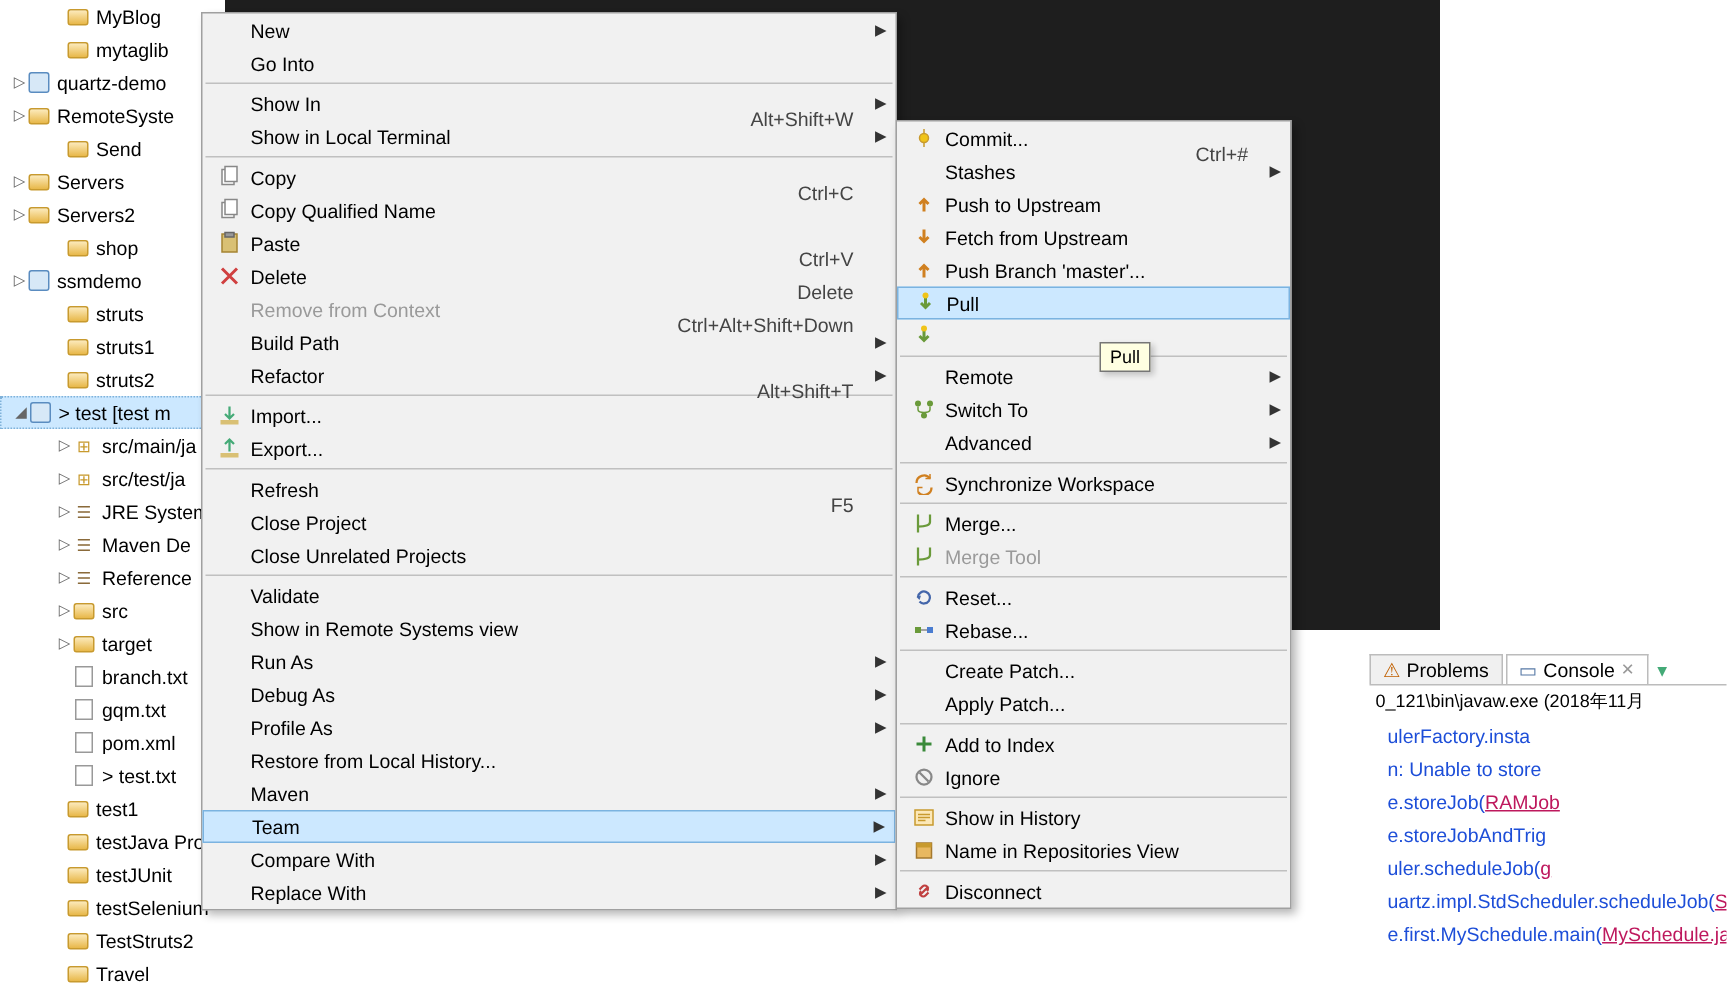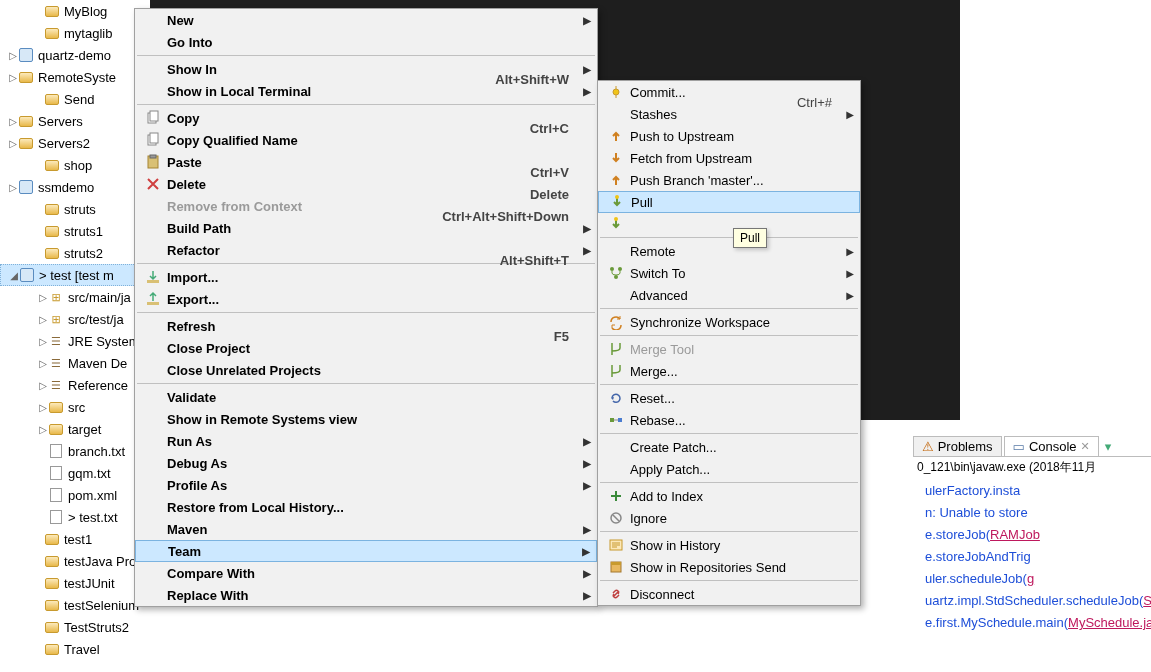--- a/index.html
+++ b/index.html
@@ -9,21 +9,21 @@
 .tree-item.lvl1 { padding-left: 34px; }
 .tree-item.lvl2 { padding-left: 38px; }
 .tree-item.sel { background: #cce8ff; border: 1px dotted #7fb1d9; }
 .arrow { width: 10px; display: inline-block; color: #666; font-size: 10px; text-align: center; }
 .ficon { width: 16px; height: 16px; margin-right: 4px; display: inline-flex; align-items: center; justify-content: center; font-size: 11px; }
 .folder { background: linear-gradient(#fceabb,#e8b84a); border: 1px solid #c89a2e; border-radius: 2px; width: 14px; height: 11px; }
 .file { background: #fff; border: 1px solid #999; width: 12px; height: 14px; }
 .proj-icon { width:14px; height:14px; background:#d7e8f7; border:1px solid #5a8cc0; border-radius:2px; }
 .dark { position: absolute; left: 150px; top:0; width:810px; height:420px; background:#1e1e1e; }
 .ctx-menu { position: absolute; background: #f1f1f1; border: 1px solid #a0a0a0; box-shadow: 3px 3px 6px rgba(0,0,0,.3); }
-.ctx1 { left: 134px; top: 8px; width: 464px; font-weight: bold; }
+.ctx1 { left: 134px; top: 8px; width: 464px; }
 .ctx2 { left: 597px; top: 80px; width: 264px; }
 .menu-item { display: flex; align-items: center; height: 22px; padding: 0 24px 0 4px; position: relative; cursor: default; }
 .menu-item.hl { background: #cce8ff; border: 1px solid #7bb3e0; }
 .menu-item.dis { color: #9a9a9a; }
 .micon { width: 28px; display: flex; justify-content: center; align-items: center; }
 .micon svg, .micon span { width:16px; height:16px; }
 .mlabel { flex: 1; }
 .mright { color: #444; padding-right: 4px; margin-top: 20px; }
 .subarrow { position: absolute; right: 6px; font-size: 10px; color: #333; }
 .sep { height: 1px; background: #c0c0c0; margin: 2px 2px; }
@@ -489,35 +489,35 @@
     <div class="menu-item">
       <span class="micon">
         <svg viewBox="0 0 16 16">
           <path d="M3 8a5 5 0 0 1 9-3m1 6a5 5 0 0 1-9 3" stroke="#d08020" fill="none" stroke-width="1.5"></path>
           <path d="M12 2v3h-3M4 14v-3h3" stroke="#d08020" fill="none"></path>
         </svg>
       </span>
       <span class="mlabel">Synchronize Workspace</span>
     </div>
     <div class="sep"></div>
+    <div class="menu-item">
+      <span class="micon">
+        <svg viewBox="0 0 16 16">
+          <path d="M4 2v12M12 2v5q0 3-8 3" stroke="#6a9a3a" fill="none" stroke-width="1.5"></path>
+        </svg>
+      </span>
+      <span class="mlabel">Merge...</span>
+    </div>
     <div class="menu-item dis">
       <span class="micon">
         <svg viewBox="0 0 16 16">
           <path d="M4 2v12M12 2v5q0 3-8 3" stroke="#6a9a3a" fill="none" stroke-width="1.5"></path>
         </svg>
       </span>
       <span class="mlabel">Merge Tool</span>
-    </div>
-    <div class="menu-item">
-      <span class="micon">
-        <svg viewBox="0 0 16 16">
-          <path d="M4 2v12M12 2v5q0 3-8 3" stroke="#6a9a3a" fill="none" stroke-width="1.5"></path>
-        </svg>
-      </span>
-      <span class="mlabel">Merge...</span>
     </div>
     <div class="sep"></div>
     <div class="menu-item">
       <span class="micon">
         <svg viewBox="0 0 16 16">
           <path d="M4 8a4 4 0 1 1 1 3" stroke="#46a" fill="none" stroke-width="1.5"></path>
           <path d="M3 8l2 2 1-3" fill="#46a"></path>
         </svg>
       </span>
       <span class="mlabel">Reset...</span>
@@ -569,21 +569,21 @@
       </span>
       <span class="mlabel">Show in History</span>
     </div>
     <div class="menu-item">
       <span class="micon">
         <svg viewBox="0 0 16 16">
           <rect x="3" y="3" width="10" height="10" fill="#e8b860" stroke="#a5792e"></rect>
           <rect x="3" y="3" width="10" height="3" fill="#c89a2e"></rect>
         </svg>
       </span>
-      <span class="mlabel">Show in Repositories Send</span>
+      <span class="mlabel">Name in Repositories View</span>
     </div>
     <div class="sep"></div>
     <div class="menu-item">
       <span class="micon">
         <svg viewBox="0 0 16 16">
           <path d="M5 11l6-6M5 7l2-2a2 2 0 0 1 3 3M11 9l-2 2a2 2 0 0 1-3-3" stroke="#c04040" fill="none" stroke-width="1.5"></path>
         </svg>
       </span>
       <span class="mlabel">Disconnect</span>
     </div>

